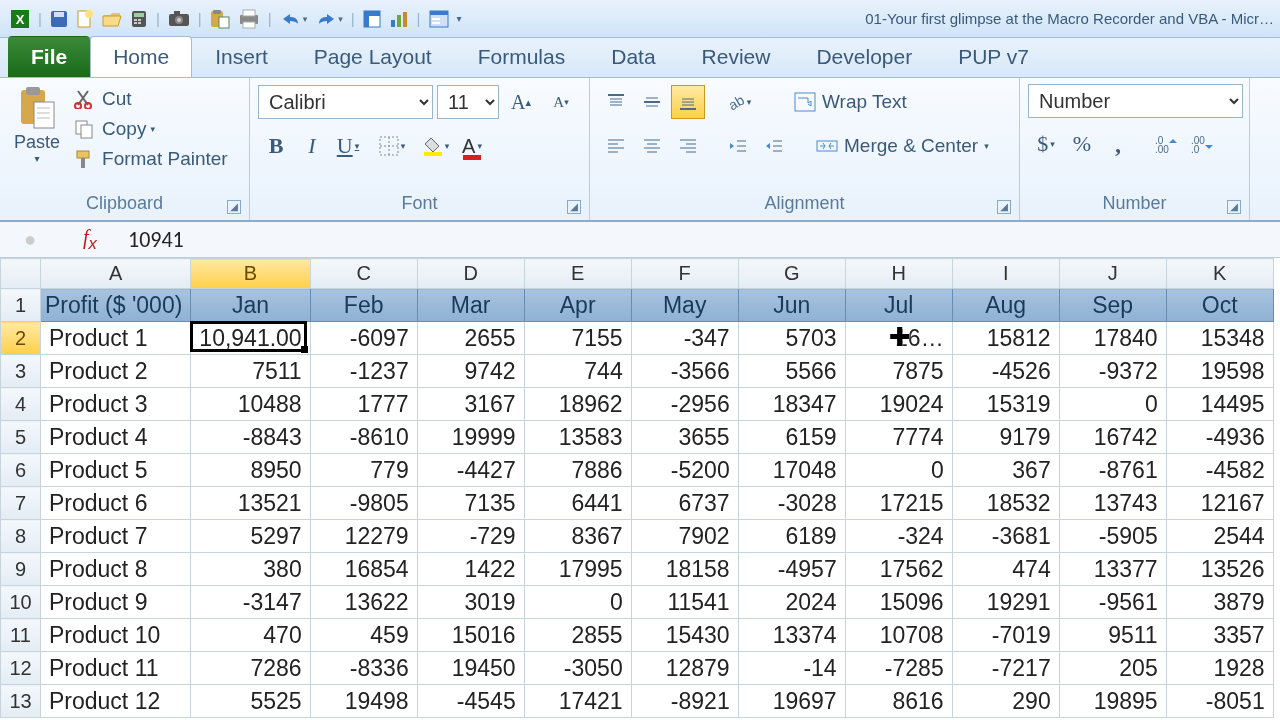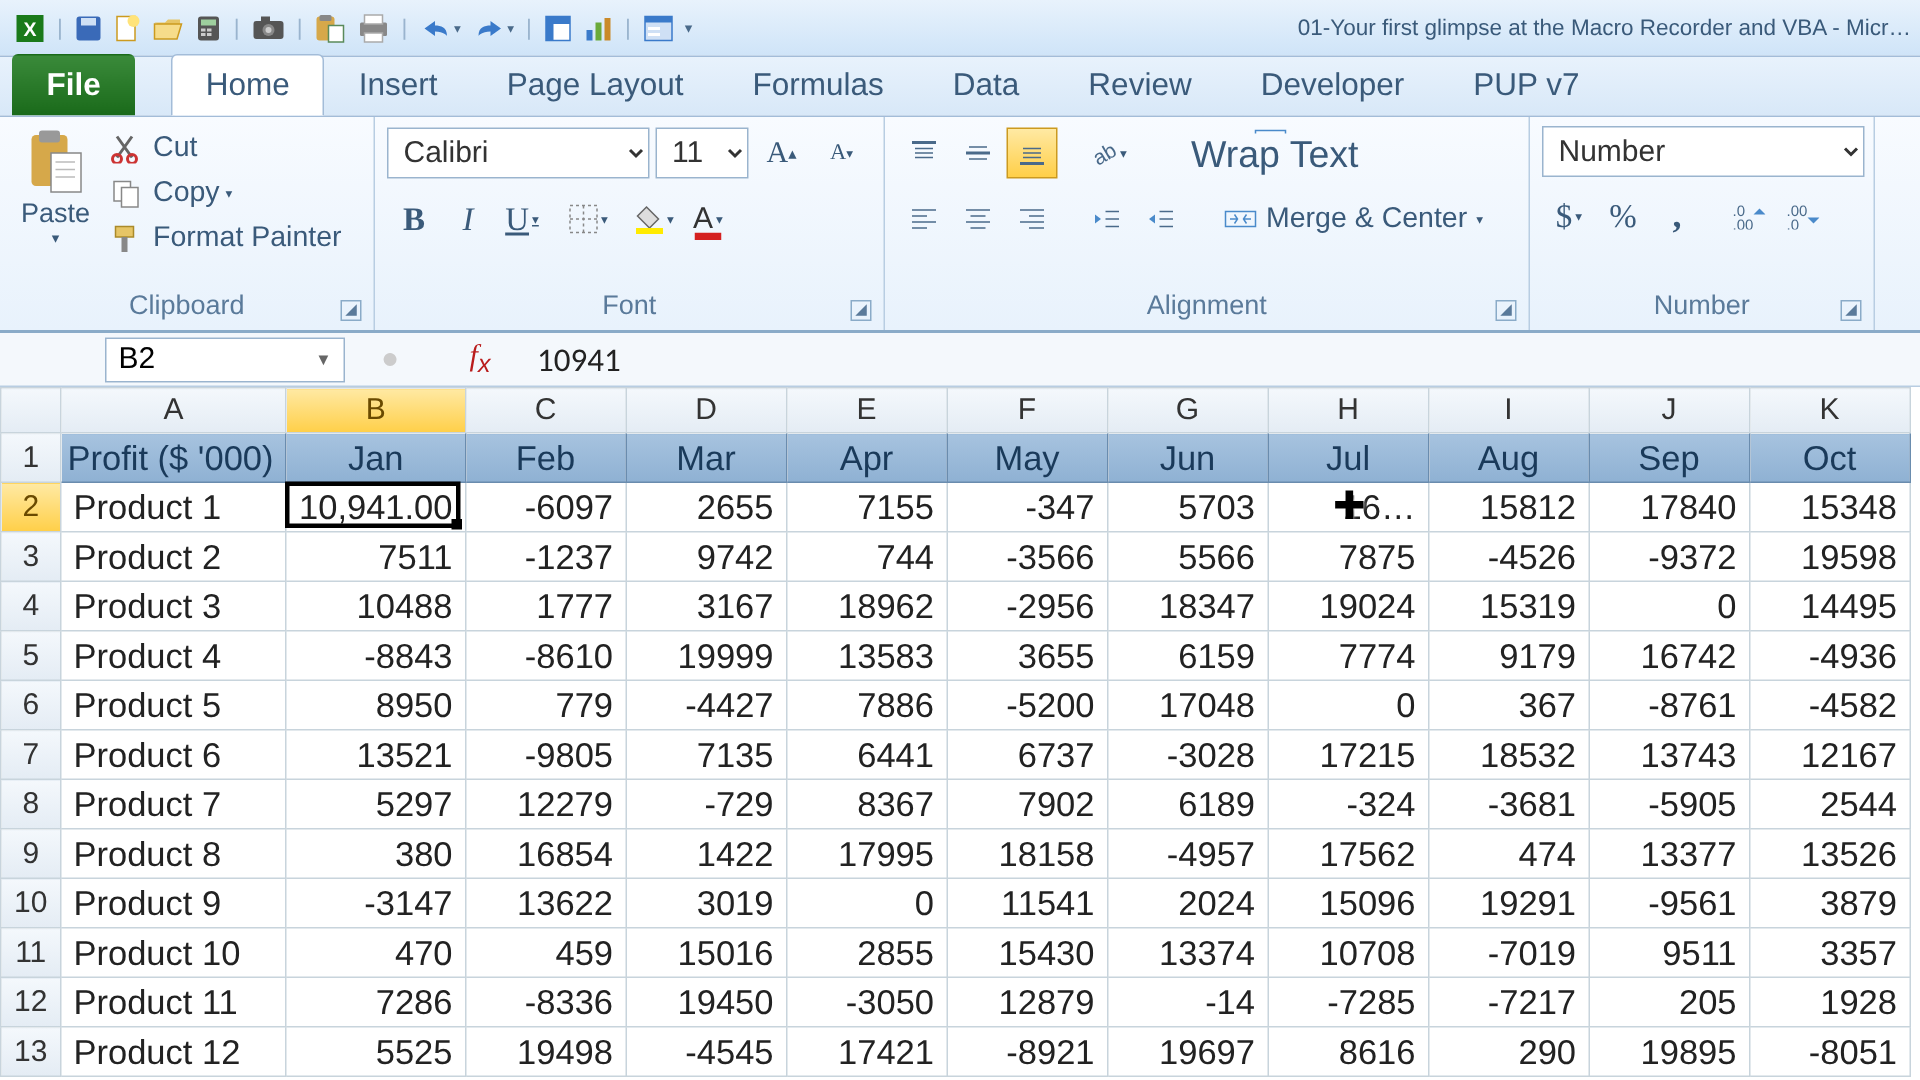--- a/index.html
+++ b/index.html
@@ -9,40 +9,40 @@
 #titlebar { height:38px; background:linear-gradient(#e8f2fc,#cfe4f8); border-bottom:1px solid #a3bcd8; display:flex; align-items:center; padding:0 6px; }
 .qat { height:22px; margin:0 4px; display:flex; align-items:center; justify-content:center; color:#4a6a8a; font-size:15px; }
 .qat svg { display:block; }
 #titlebar .spacer { flex:1; }
 #titlebar .title { color:#3a5a7a; font-size:15px; white-space:nowrap; overflow:hidden; }
 
 
 #tabs { height:40px; background:linear-gradient(#e8f2fc,#d8e8f8); display:flex; align-items:flex-end; padding-left:8px; border-bottom:1px solid #a3bcd8; }
 .tab { padding:8px 22px; font-size:21px; color:#3a5a7a; border:1px solid transparent; border-bottom:none; cursor:pointer; border-radius:4px 4px 0 0; }
 .tab.file { background:linear-gradient(#3a8a3a,#1a6a1a); color:#fff; font-weight:bold; }
-.tab.active { background:#fff; border-color:#a3bcd8;margin-left:24px;}
+.tab.active { background:#fff; border-color:#a3bcd8;}
 
 
 #ribbon { height:144px; background:linear-gradient(#f8fbff,#e8f2fc); display:flex; border-bottom:2px solid #8aabc8; }
 .group { display:flex; flex-direction:column; border-right:1px solid #b8cde2; padding:2px 8px 2px 8px; }
 .group-body { flex:1; display:flex; align-items:flex-start; padding-top:4px; }
 .group-label { text-align:center; font-size:18px; color:#5a7a9a; padding:2px 0 4px; position:relative; }
 .group-label .dlg { position:absolute; right:0; bottom:4px; width:14px; height:14px; border:1px solid #8aabc8; font-size:10px; line-height:12px; color:#5a7a9a; }
 .bigbtn { display:flex; flex-direction:column; align-items:center; padding:2px 6px; color:#3a5a7a; font-size:18px; }
 .bigbtn .ico { width:44px; height:44px; margin-bottom:2px; }
 .smbtn { display:flex; align-items:center; color:#3a5a7a; font-size:19px; height:30px; padding:0 4px; }
 .smbtn .ico { width:22px; height:20px; margin-right:6px; position:relative; }
 .col { display:flex; flex-direction:column; }
 .row { display:flex; align-items:center; }
 select.combo { height:34px; font-size:20px; border:1px solid #9ab4ce; background:#fff; padding:0 6px; color:#333; }
 .rbtn { width:34px; height:34px; border:1px solid transparent; display:flex; align-items:center; justify-content:center; margin:1px; color:#3a5a7a; font-family:"Times New Roman",serif; }
 .rbtn.sel { background:linear-gradient(#ffe9a3,#ffcf48); border-color:#cc9a1f; }
 .rbtn .drop { font-size:9px; margin-left:2px; }
 .mc { width:auto; padding:0 8px; font-size:19px; font-family:"Segoe UI";justify-content:center; }
-.wt { width:auto; padding:0 8px; font-size:25px; font-family:"Segoe UI";flex-direction:column; }
+.wt { width:auto; padding:0 8px; font-size:19px; font-family:"Segoe UI"; }
 
 
 #namebox-bar { height:36px; display:flex; align-items:center; border-bottom:1px solid #b8cde2; background:#f4f8fc; }
 #namebox { width:160px; height:30px; margin-left:70px; border:1px solid #9ab4ce; background:#fff; font-size:20px; padding:0 8px; display:flex; align-items:center; justify-content:space-between; }
 #namebox .dd { font-size:11px; color:#666; }
 .fx-sep { width:60px; display:flex; justify-content:center; align-items:center; }
 .fx-sep span { font-style:italic; font-family:"Times New Roman"; font-size:20px; color:#b91c1c; }
 #formula { flex:1; font-size:22px; padding:2px 8px; color:#222; font-family:Calibri,sans-serif; }
 
 
@@ -395,24 +395,20 @@
               <path d="M18 14 l-4-4 h8z" fill="#4a8aca"></path>
             </svg>
           </div>
       </div>
     </div>
     <div class="group-label"><span>Number</span><div class="dlg">◢</div></div>
   </div>
 </div>
 
 <div id="namebox-bar">
-  <div id="namebox">
-      <span>B2</span>
-      <span class="dd">▼</span>
-    </div>
   <div class="fx-sep">
       <span style="color:#ccc">●</span>
     </div>
   <div class="fx-sep">
       <span>f<sub>x</sub></span>
     </div>
   <div id="formula">10941</div>
 </div>
 
 <div id="grid-wrap">

